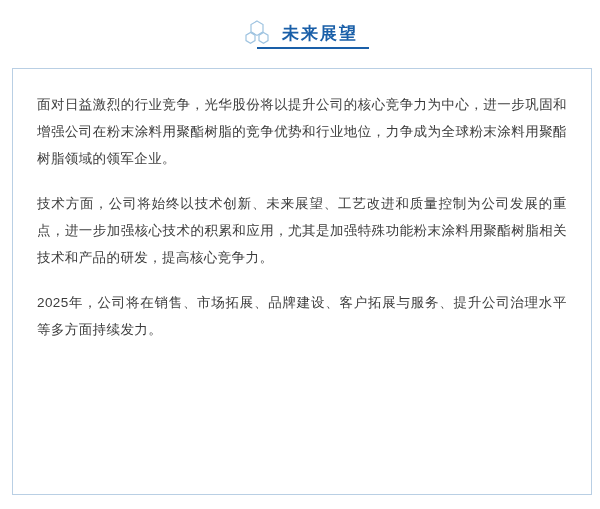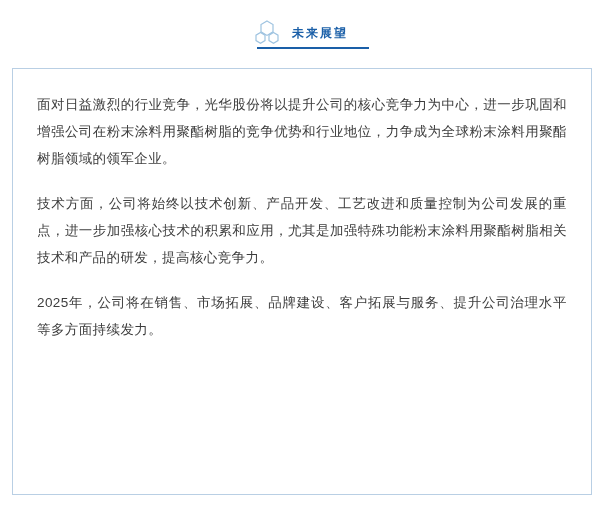--- a/index.html
+++ b/index.html
@@ -30,21 +30,21 @@
     height: 66px;
     gap: 10px;
   }
   .header-icon {
     width: 30px;
     height: 30px;
     display: block;
     flex: 0 0 auto;
   }
   .header-title {
-    font-size: 12px;
+    font-size: 17px;
     font-weight: bold;
     letter-spacing: 2px;
     color: #1a5fa8;
     white-space: nowrap;
   }
   .title-underline {
     width: 112px;
     height: 2px;
     background: #1a5fa8;
     position: absolute;
@@ -94,17 +94,17 @@
           <polygon points="21.5,14.5 26,17.2 26,22.6 21.5,25.3 17,22.6 17,17.2"></polygon>
         </g>
       </svg>
     </span>
     <span class="header-title">未来展望</span>
   </div>
   <div class="title-underline"></div>
 
   <div class="card">
     <p class="para">面对日益激烈的行业竞争，光华股份将以提升公司的核心竞争力为中心，进一步巩固和增强公司在粉末涂料用聚酯树脂的竞争优势和行业地位，力争成为全球粉末涂料用聚酯树脂领域的领军企业。</p>
-    <p class="para">技术方面，公司将始终以技术创新、产品开发、工艺改进和质量控制为公司发展的重点，进一步加强核心技术的积累和应用，尤其是加强特殊功能粉末涂料用聚酯树脂相关技术和产品的研发，提高核心竞争力。</p>
+    <p class="para">技术方面，公司将始终以技术创新、未来展望、工艺改进和质量控制为公司发展的重点，进一步加强核心技术的积累和应用，尤其是加强特殊功能粉末涂料用聚酯树脂相关技术和产品的研发，提高核心竞争力。</p>
     <p class="para last">2025年，公司将在销售、市场拓展、品牌建设、客户拓展与服务、提升公司治理水平等多方面持续发力。</p>
   </div>
 
 </div>
 
 </body></html>

